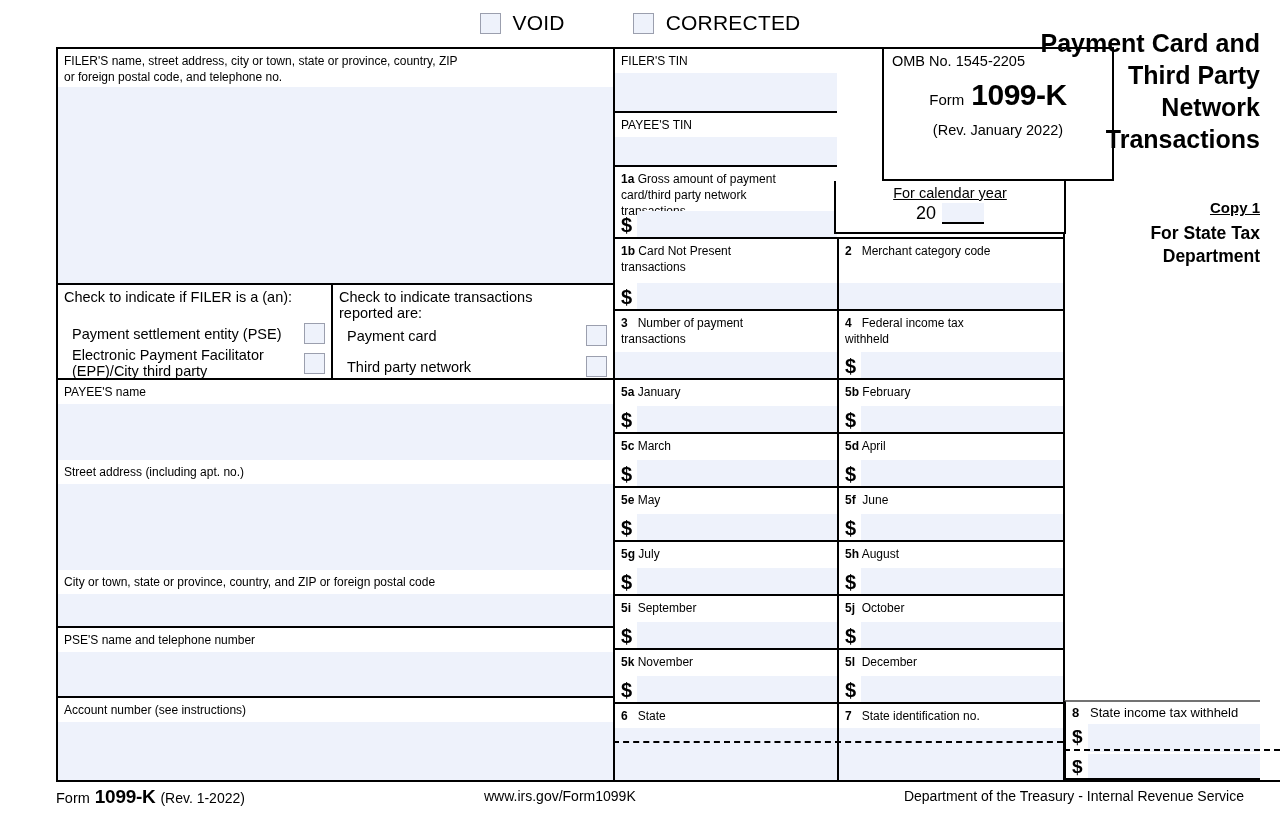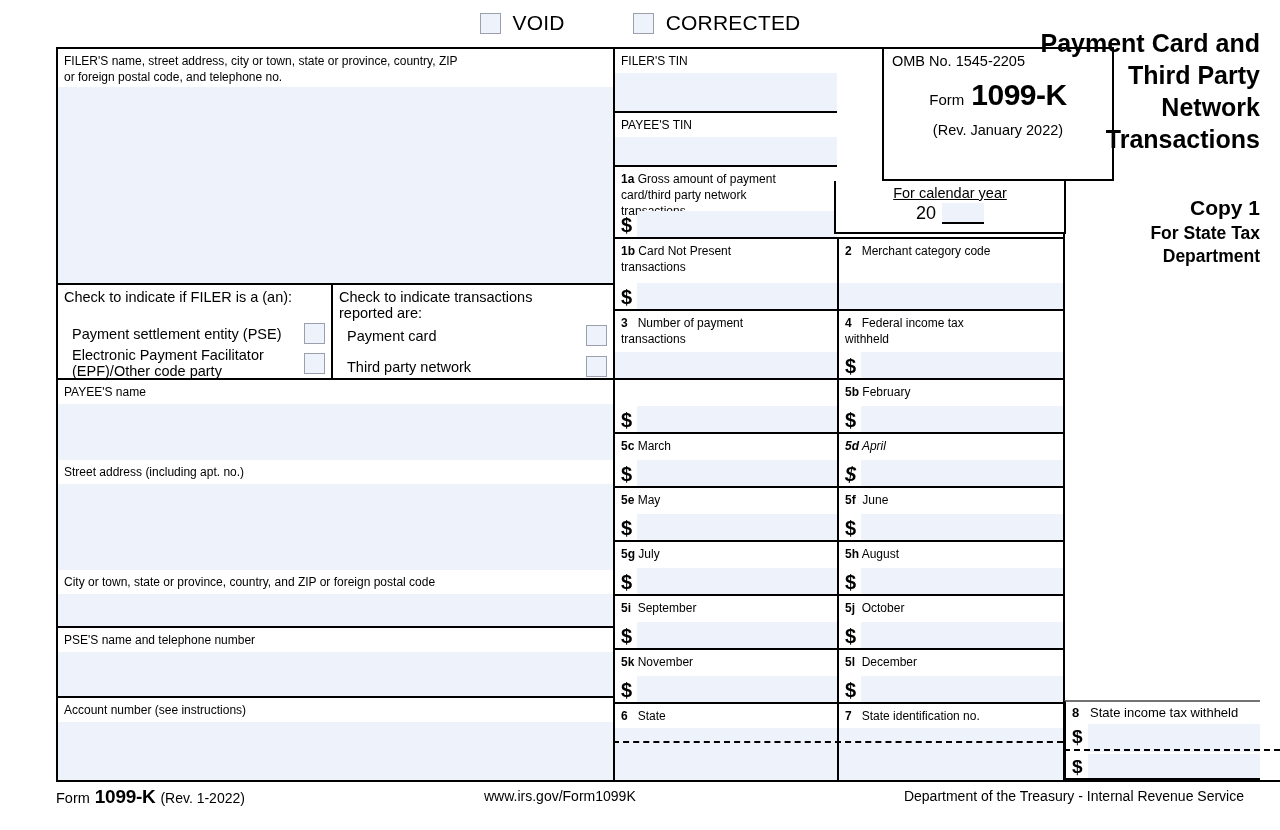--- a/index.html
+++ b/index.html
@@ -146,23 +146,24 @@
     font-weight: bold;
     line-height: 32px;
   }
   .copytitle {
     position: absolute;
     right: 20px; top: 194px;
     width: 250px;
     text-align: right;
   }
   .copytitle .c1 {
-    font-size: 21px;
+    font-size: 15px;
     font-weight: bold;
     line-height: 28px;
+    text-decoration: underline;
   }
   .copytitle .c2 {
     font-size: 17.5px;
     font-weight: bold;
     line-height: 23px;
   }
 
   
   .chkhdr {
     font-size: 14.5px;
@@ -303,21 +304,21 @@
     </div>
 
     <div class="cell bt" style="left:0;top:234px;width:273px;height:95px;">
       <div class="chkhdr">Check to indicate if FILER is a (an):</div>
       <div class="chkrow" style="left:14px;right:6px;top:38px;">
         <span class="txt">Payment settlement entity (PSE)</span>
         <span class="cbox2"></span>
       </div>
       <div class="chkrow" style="left:14px;right:6px;top:62px;">
         <span class="txt">Electronic Payment Facilitator
-(EPF)/Other code party</span>
+(EPF)/City third party</span>
         <span class="cbox2"></span>
       </div>
     </div>
 
     <div class="cell bt bl" style="left:273px;top:234px;width:282px;height:95px;">
       <div class="chkhdr">Check to indicate transactions
 reported are:</div>
       <div class="chkrow" style="left:14px;right:6px;top:40px;">
         <span class="txt">Payment card</span>
         <span class="cbox2"></span>
@@ -343,35 +344,36 @@
       <div class="lbl">PSE'S name and telephone number</div>
       <div class="plainfill" style="top:24px;"></div>
     </div>
 
     <div class="cell bt" style="left:0;top:647px;width:555px;height:86px;">
       <div class="lbl">Account number (see instructions)</div>
       <div class="plainfill" style="top:24px;"></div>
     </div>
 
     <div class="cell bl bt" style="left:555px;top:329px;width:224px;height:54px;">
+      <div class="lbl"><span class="num">5a</span> <span>January</span></div>
       <div class="moneyfill"></div>
       <div class="money">$</div>
     </div>
     <div class="cell bl bt" style="left:779px;top:329px;width:226px;height:54px;">
       <div class="lbl"><span class="num">5b</span> <span>February</span></div>
       <div class="moneyfill"></div>
       <div class="money">$</div>
     </div>
 
     <div class="cell bl bt" style="left:555px;top:383px;width:224px;height:54px;">
       <div class="lbl"><span class="num">5c</span> <span>March</span></div>
       <div class="moneyfill"></div>
       <div class="money">$</div>
     </div>
-    <div class="cell bl bt" style="left:779px;top:383px;width:226px;height:54px;font-style:italic;">
+    <div class="cell bl bt" style="left:779px;top:383px;width:226px;height:54px;">
       <div class="lbl"><span class="num">5d</span> <span>April</span></div>
       <div class="moneyfill"></div>
       <div class="money">$</div>
     </div>
 
     <div class="cell bl bt" style="left:555px;top:437px;width:224px;height:54px;">
       <div class="lbl"><span class="num">5e</span> <span>May</span></div>
       <div class="moneyfill"></div>
       <div class="money">$</div>
     </div>

